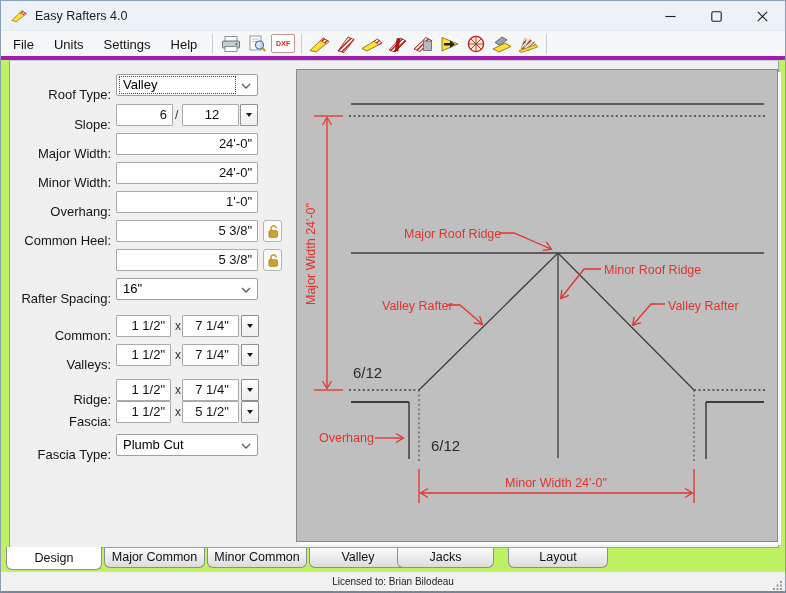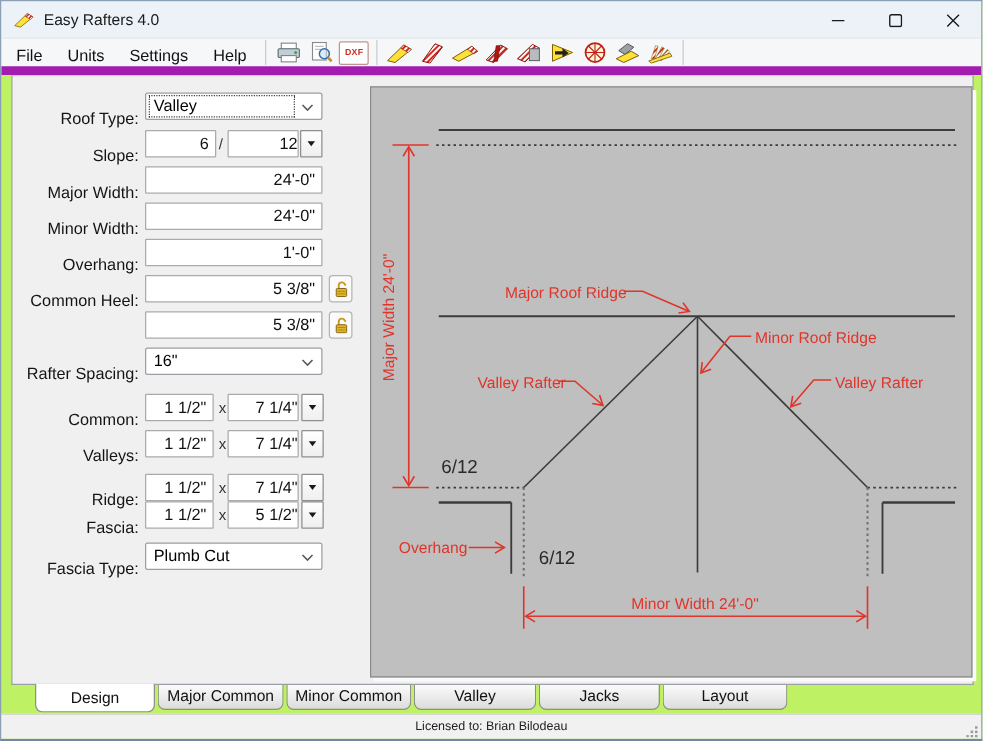--- a/index.html
+++ b/index.html
@@ -8,48 +8,48 @@
     position:relative; width:786px; height:593px; overflow:hidden;
     background:#bef264; border:1px solid #8ba0b5; border-bottom:2px solid #75879a;
   }
   
   #titlebar { position:absolute; left:0; top:0; right:0; height:30px; background:#edf2f9; border-bottom:1px solid #e2e8ef; }
   #app-icon { position:absolute; left:10px; top:7px; }
   #title-text { position:absolute; left:34px; top:0; line-height:30px; font-size:12.5px; color:#1b1b1b; }
   .wbtn { position:absolute; top:0; width:46px; height:30px; display:flex; align-items:center; justify-content:center; }
   #btn-min { right:92px; } #btn-max { right:46px; } #btn-close { right:0; }
   
-  #menubar { position:absolute; left:0; top:30px; right:0; height:29px; background:#f6f7f8; border-bottom:7px solid #a21caf; display:flex; align-items:center; }
+  #menubar { position:absolute; left:0; top:30px; right:0; height:29px; background:#f6f7f8; border-bottom:4px solid #a21caf; display:flex; align-items:center; }
   .menu-item { font-size:13px; color:#111; padding:0 10px; height:100%; line-height:28px; }
   .menu-item:first-child { margin-left:2px; }
   .tsep { width:1px; height:20px; background:#c9ccd0; margin:0 5px; }
   .tbtn { width:26px; height:24px; display:flex; align-items:center; justify-content:center; }
   #dxf-btn { width:24px; height:19px; border:1px solid #c2948e; border-radius:2px; background:#fff; color:#cf2a1e; font-size:7px; font-weight:bold; display:flex; align-items:center; justify-content:center; letter-spacing:0.2px; }
   
   #page { position:absolute; left:8px; top:59px; width:770px; height:488px; background:#f0f0f0; border:1px solid #9aa0a5; border-top:1px solid #c6ccd2; }
   
   .row { position:absolute; left:0; width:292px; height:22px; }
   .lbl { position:absolute; left:0; top:0; width:110px; text-align:right; font-size:13px; color:#141414; line-height:22px;margin-top:10px; }
   .field { position:absolute; top:0; height:22px; background:#fff; border:1px solid #aaaaaa; border-radius:1px; font-size:13px; color:#111; line-height:20px; }
   .field.right { text-align:right; padding-right:5px; }
-  .field.left { text-align:right; padding-left:3px; }
+  .field.left { text-align:center; padding-left:3px; }
   .combo { position:absolute; top:0; left:115px; width:142px; height:22px; background:#fff; border:1px solid #999fa4; border-radius:2px; font-size:13px; line-height:20px; }
   .combo .cval { position:absolute; left:3px; top:2px; padding:0 3px; line-height:16px; }
   .combo.focused .cval { outline:1px dotted #444; right:22px; }
   .combo .chev { position:absolute; right:6px; top:8px; }
   .ddbtn { position:absolute; top:0; width:18px; height:22px; background:linear-gradient(#ffffff,#efefef); border:1px solid #8f8f8f; border-radius:1px; display:flex; align-items:center; justify-content:center; }
   .tri { width:0; height:0; border-left:3.5px solid transparent; border-right:3.5px solid transparent; border-top:4.5px solid #1a1a1a; }
   .xsep { position:absolute; top:0; line-height:22px; font-size:12px; color:#333; }
   .lockbtn { position:absolute; left:262px; top:0; width:19px; height:22px; background:#fafafa; border:1px solid #b4b4b4; border-radius:3px; display:flex; align-items:center; justify-content:center; }
   
   #diagram-panel { position:absolute; left:295px; top:68px; width:482px; height:473px; background:#bfbfbf; border:1px solid #8a8a8a; box-shadow:3px 3px 0 #fafafa; }
   #diagram-panel svg { display:block; }
   
   #tabstrip { position:absolute; left:0; top:547px; right:0; height:23px; }
-  .tab { position:absolute; text-align:center; font-size:12.5px; color:#111; border:1px solid #8e8e8e; border-top:none; border-radius:0 0 6px 6px; background:linear-gradient(#fbfbfb,#dcdcdc); height:20px; line-height:19px; top:0;margin-left:22px; }
+  .tab { position:absolute; text-align:center; font-size:12.5px; color:#111; border:1px solid #8e8e8e; border-top:none; border-radius:0 0 6px 6px; background:linear-gradient(#fbfbfb,#dcdcdc); height:20px; line-height:19px; top:0; }
   .tab.active { background:#ffffff; height:23px; line-height:22px; top:-1px; z-index:2; }
   
   #statusbar { position:absolute; left:0; top:570px; right:0; height:21px; background:#f1f1f1; border-top:1px solid #d6d6d6; }
   #status-text { text-align:center; font-size:10px; color:#222; line-height:20px; }
   #grip { position:absolute; right:2px; bottom:2px; }
 </style>
 </head>
 <body>
 
 <svg width="0" height="0" style="position:absolute" aria-hidden="true">
@@ -357,21 +357,21 @@
       </g>
       <text x="259" y="417" text-anchor="middle" font-size="12.5" fill="#e0352b">Minor Width  24'-0"</text>
     </svg>
   </div>
 
   <div id="tabstrip">
     <div class="tab active" style="left:5px; width:96px;">Design</div>
     <div class="tab" style="left:206px; width:100px;">Minor Common</div>
     <div class="tab" style="left:103px; width:101px;">Major Common</div>
     <div class="tab" style="left:308px; width:98px;">Valley</div>
-    <div class="tab" style="left:408px; width:97px;">Jacks</div>
+    <div class="tab" style="left:396px; width:97px;">Jacks</div>
     <div class="tab" style="left:507px; width:100px;">Layout</div>
   </div>
 
   <div id="statusbar">
     <div id="status-text">Licensed to: Brian Bilodeau</div>
     <svg id="grip" width="10" height="10" viewBox="0 0 10 10">
       <g fill="#9a9a9a">
         <rect x="7" y="1" width="2" height="2"></rect>
           <rect x="7" y="4.5" width="2" height="2"></rect>
           <rect x="7" y="8" width="2" height="2"></rect>

